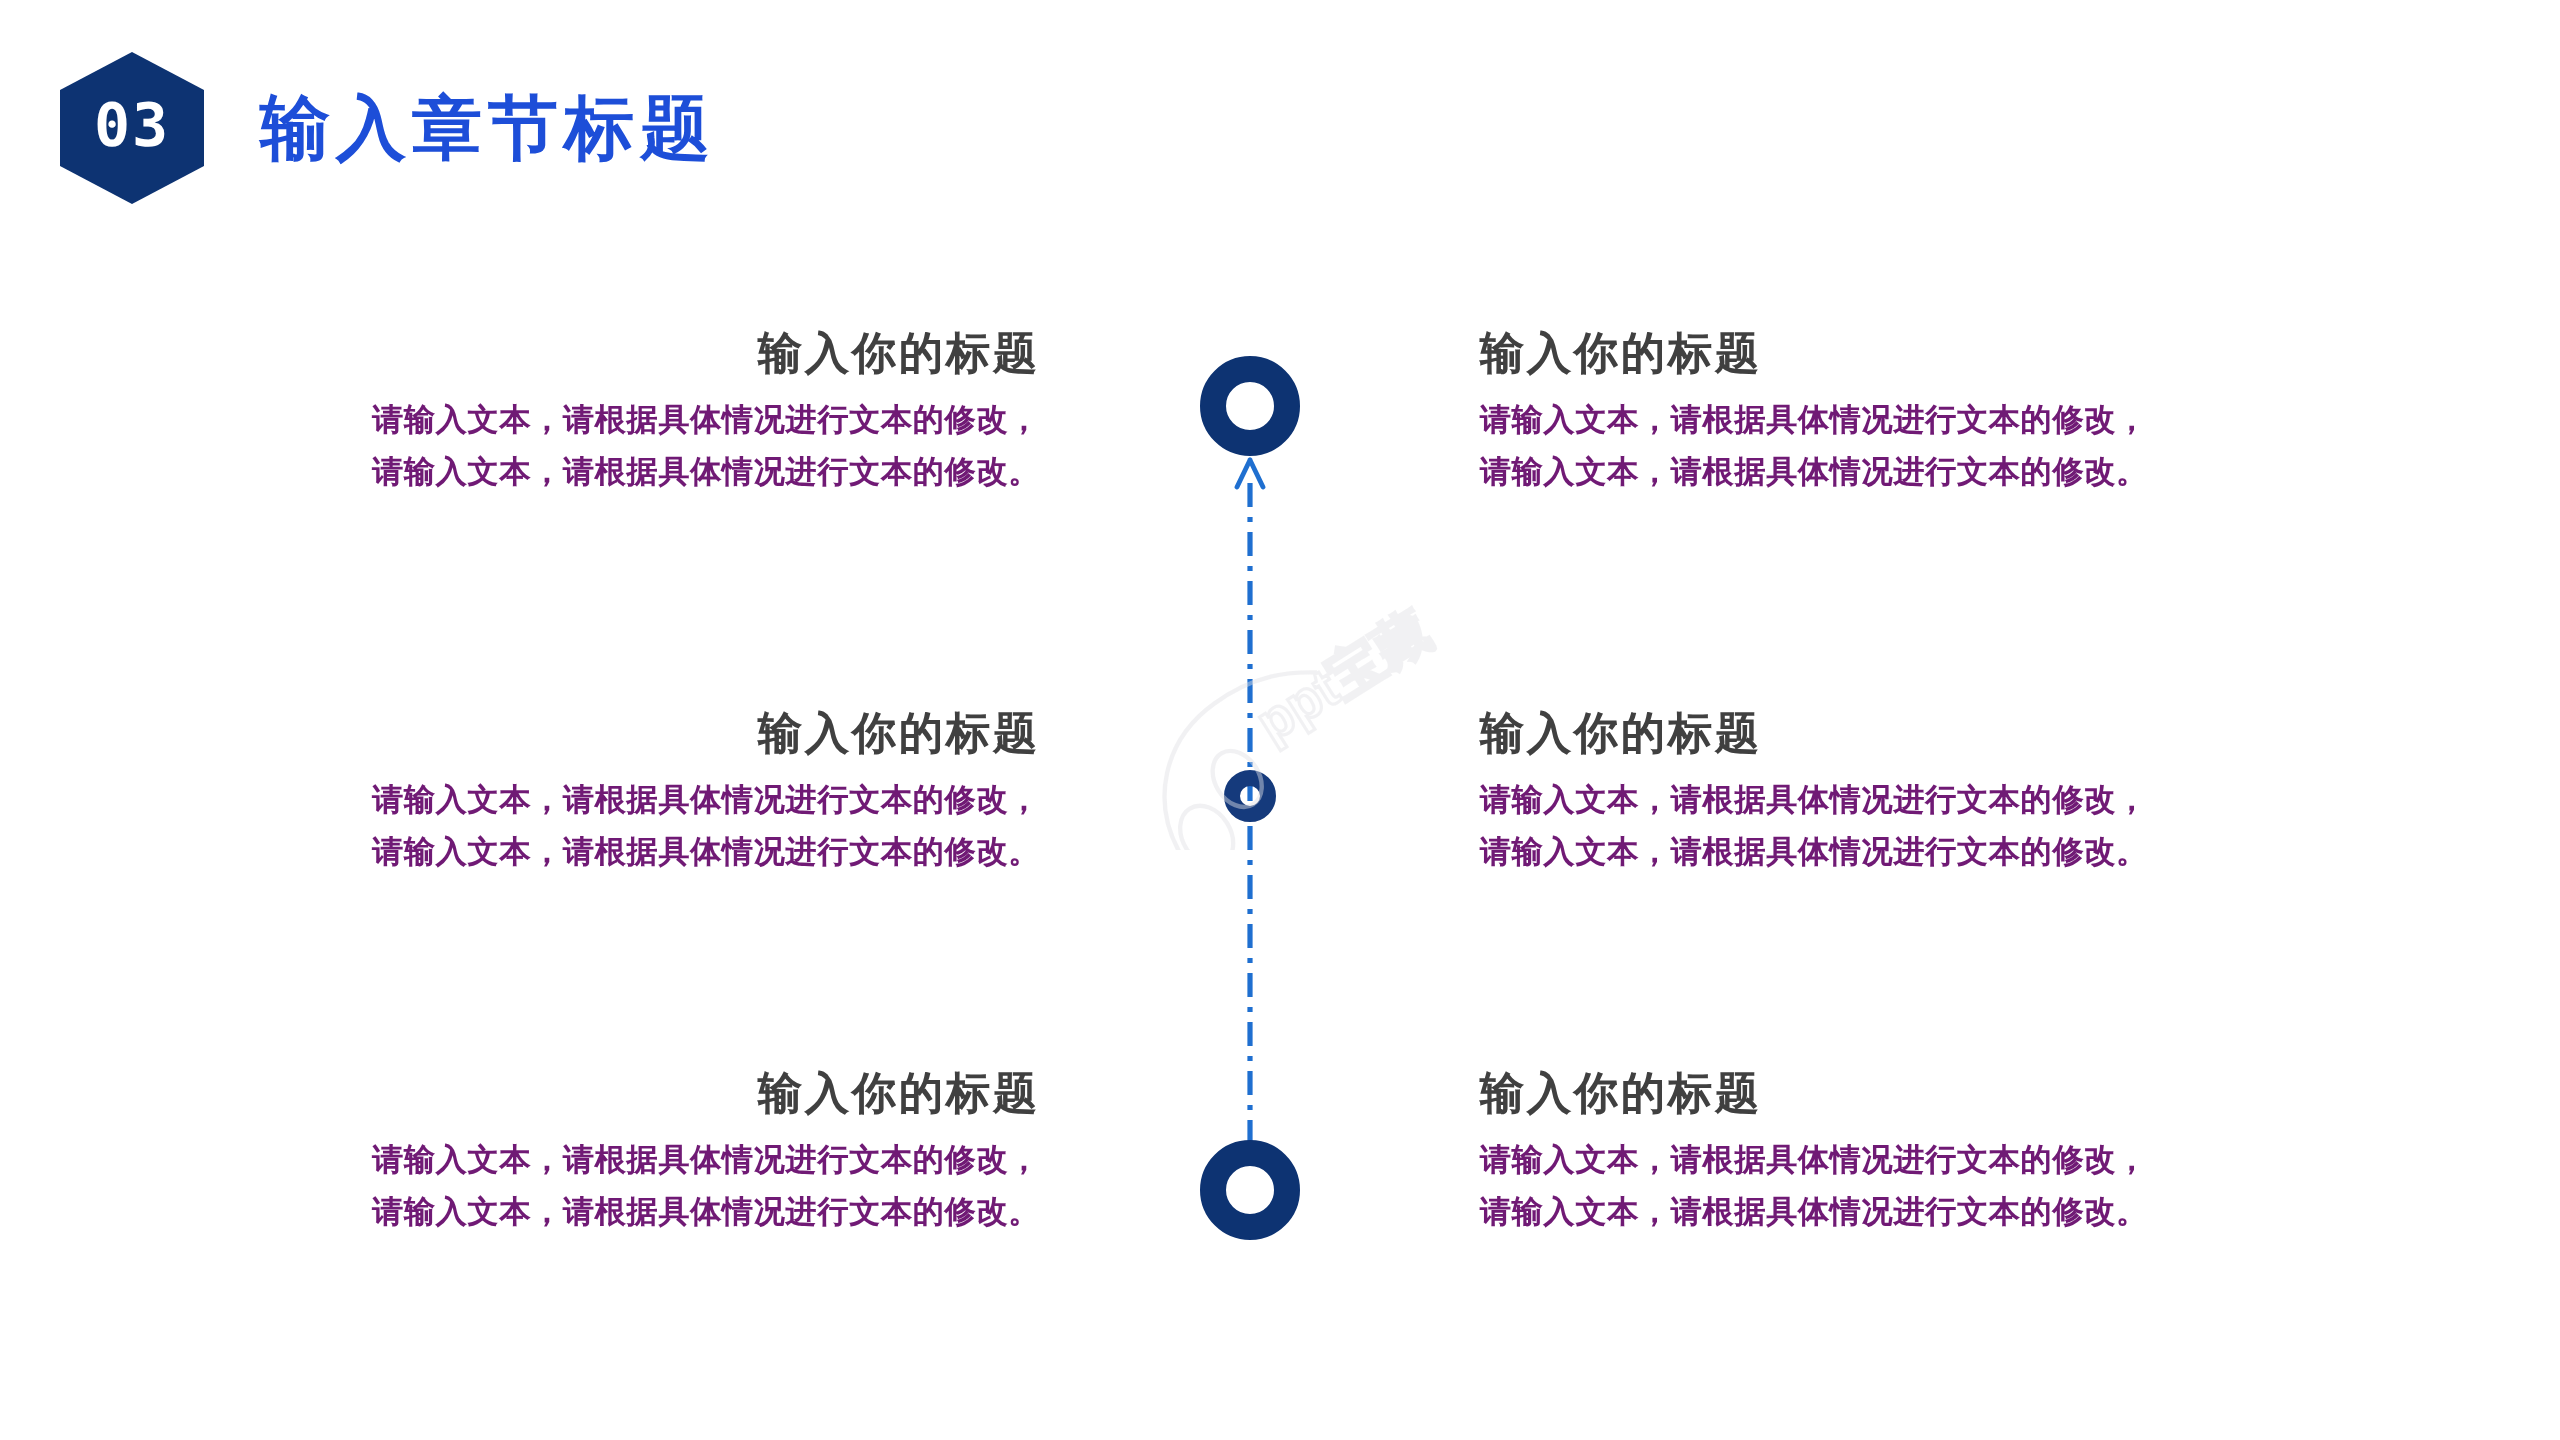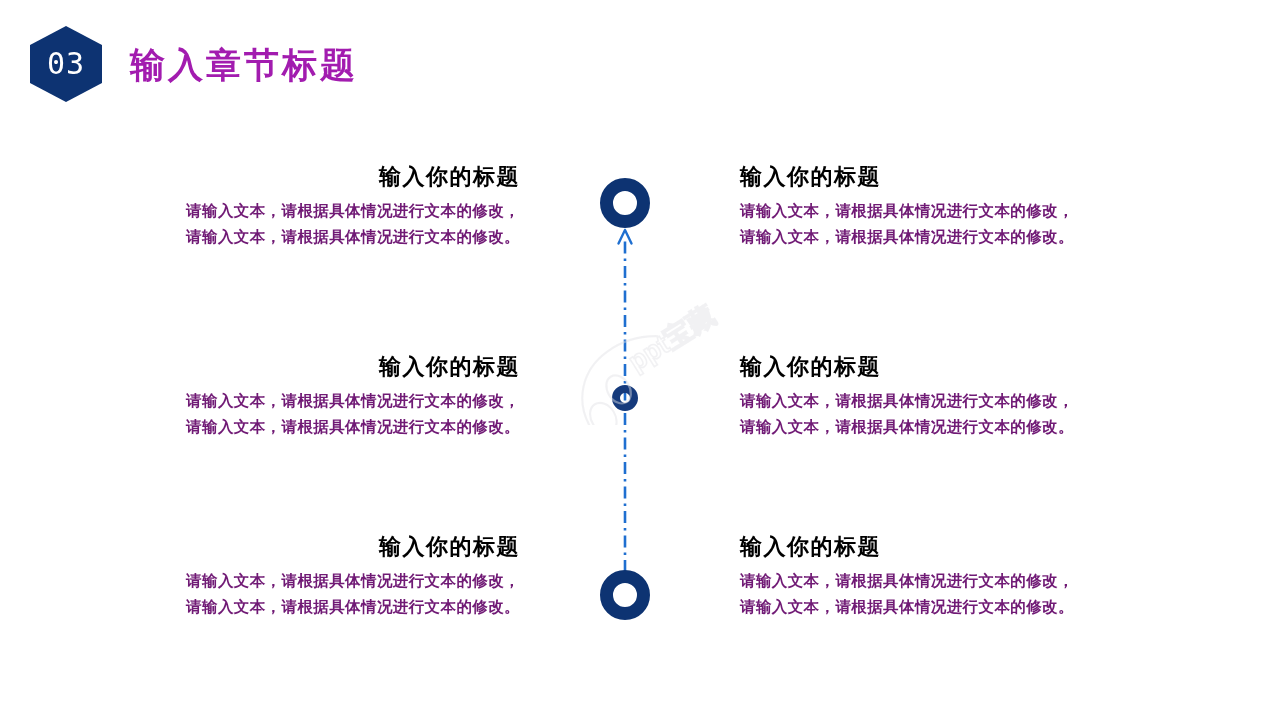--- a/index.html
+++ b/index.html
@@ -48,31 +48,31 @@
     inset: 0;
     background: #0d3372;
     clip-path: polygon(50% 0%, 100% 25%, 100% 75%, 50% 100%, 0% 75%, 0% 25%);
     border-radius: 6px;
   }
   .hex-badge .hex-num {
     position: relative;
     z-index: 2;
     color: #ffffff;
     font-size: 30px;
-    font-weight: normal;
+    font-weight: bold;
     letter-spacing: 1px;
     font-family: "DejaVu Sans Mono", "Liberation Mono", monospace;
     line-height: 1;
   }
 
   .header-title {
     margin-left: 28px;
     font-size: 35px;
     font-weight: bold;
-    color: #a21caf;
+    color: #1d4ed8;
     letter-spacing: 3px;
     line-height: 1;
     white-space: nowrap;
   }
 
   
   .timeline {
     position: absolute;
     left: 0;
     top: 0;
@@ -101,21 +101,21 @@
     text-align: right;
   }
   .block.right {
     left: 740px;
     text-align: left;
   }
 
   .block-title {
     font-size: 22px;
     font-weight: bold;
-    color: #000000;
+    color: #404040;
     letter-spacing: 1.5px;
     line-height: 1.25;
     margin: 0 0 7px 0;
     white-space: nowrap;
   }
 
   .block-line {
     font-size: 15.5px;
     color: #701a75;
     letter-spacing: 0.4px;

